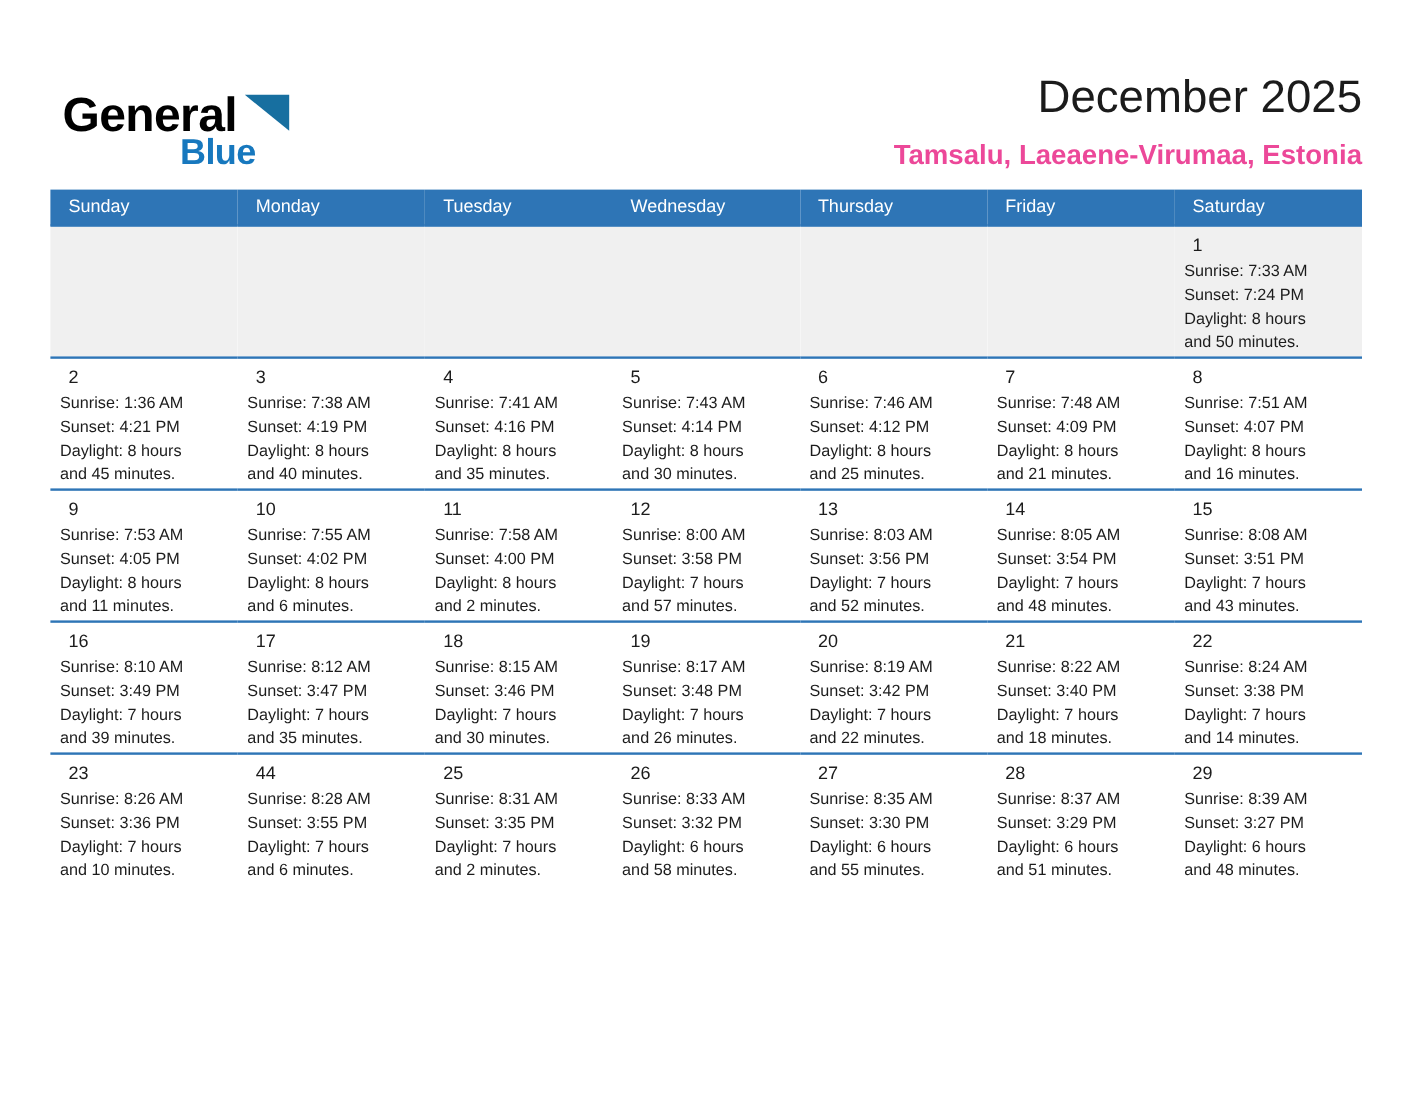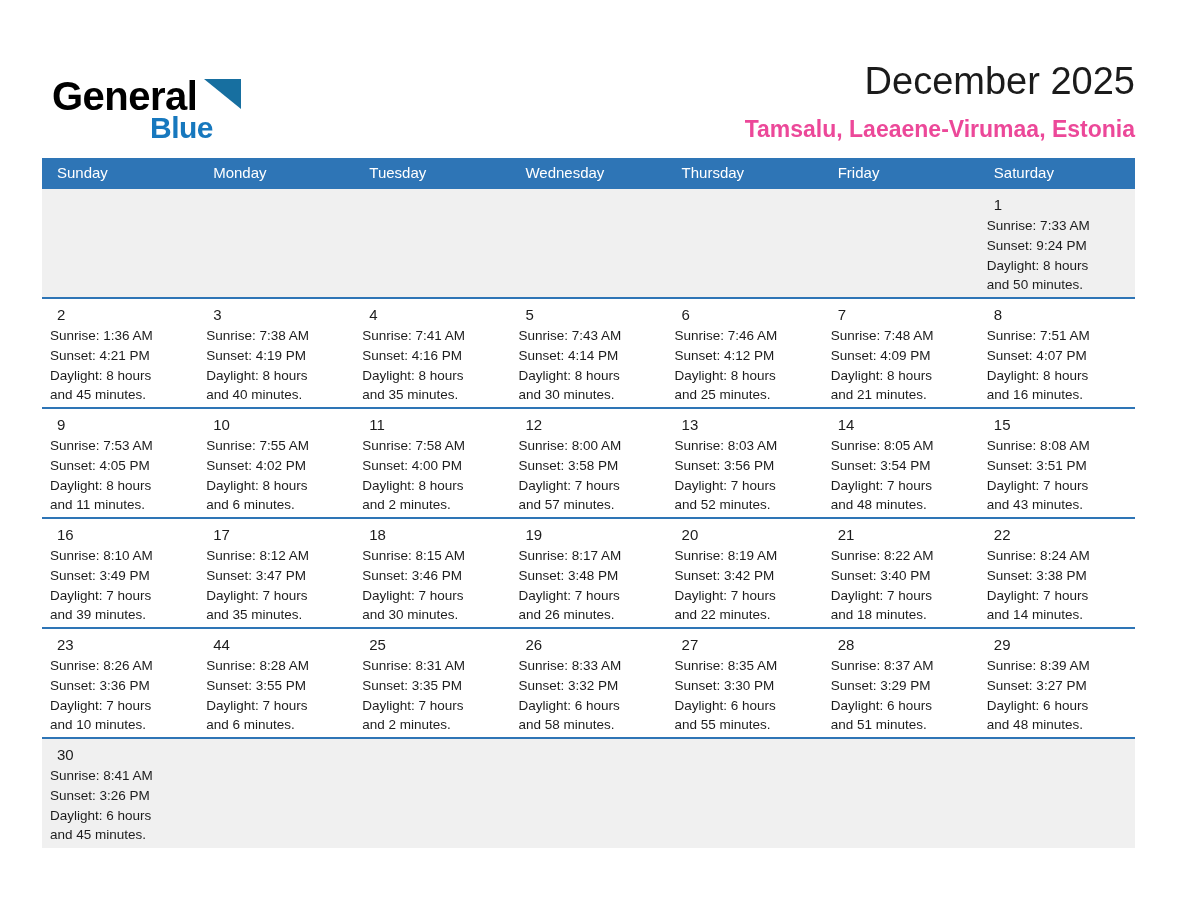--- a/index.html
+++ b/index.html
@@ -95,21 +95,21 @@
         <tr class="shaded">
           <td></td>
           <td></td>
           <td></td>
           <td></td>
           <td></td>
           <td></td>
           <td>
             <div class="day-num">1</div>
             <div class="day-line">Sunrise: 7:33 AM</div>
-            <div class="day-line">Sunset: 9:24 PM</div>
+            <div class="day-line">Sunset: 7:24 PM</div>
             <div class="day-line">Daylight: 8 hours</div>
             <div class="day-line">and 50 minutes.</div>
           </td>
         </tr>
         <tr>
           <td>
             <div class="day-num">2</div>
             <div class="day-line">Sunrise: 1:36 AM</div>
             <div class="day-line">Sunset: 4:21 PM</div>
             <div class="day-line">Daylight: 8 hours</div>
@@ -304,31 +304,16 @@
             <div class="day-line">and 51 minutes.</div>
           </td>
           <td>
             <div class="day-num">29</div>
             <div class="day-line">Sunrise: 8:39 AM</div>
             <div class="day-line">Sunset: 3:27 PM</div>
             <div class="day-line">Daylight: 6 hours</div>
             <div class="day-line">and 48 minutes.</div>
           </td>
         </tr>
-        <tr class="shaded">
-          <td>
-            <div class="day-num">30</div>
-            <div class="day-line">Sunrise: 8:41 AM</div>
-            <div class="day-line">Sunset: 3:26 PM</div>
-            <div class="day-line">Daylight: 6 hours</div>
-            <div class="day-line">and 45 minutes.</div>
-          </td>
-          <td></td>
-          <td></td>
-          <td></td>
-          <td></td>
-          <td></td>
-          <td></td>
-        </tr>
       </tbody>
   </table>
 
 </div>
 
 </body></html>

